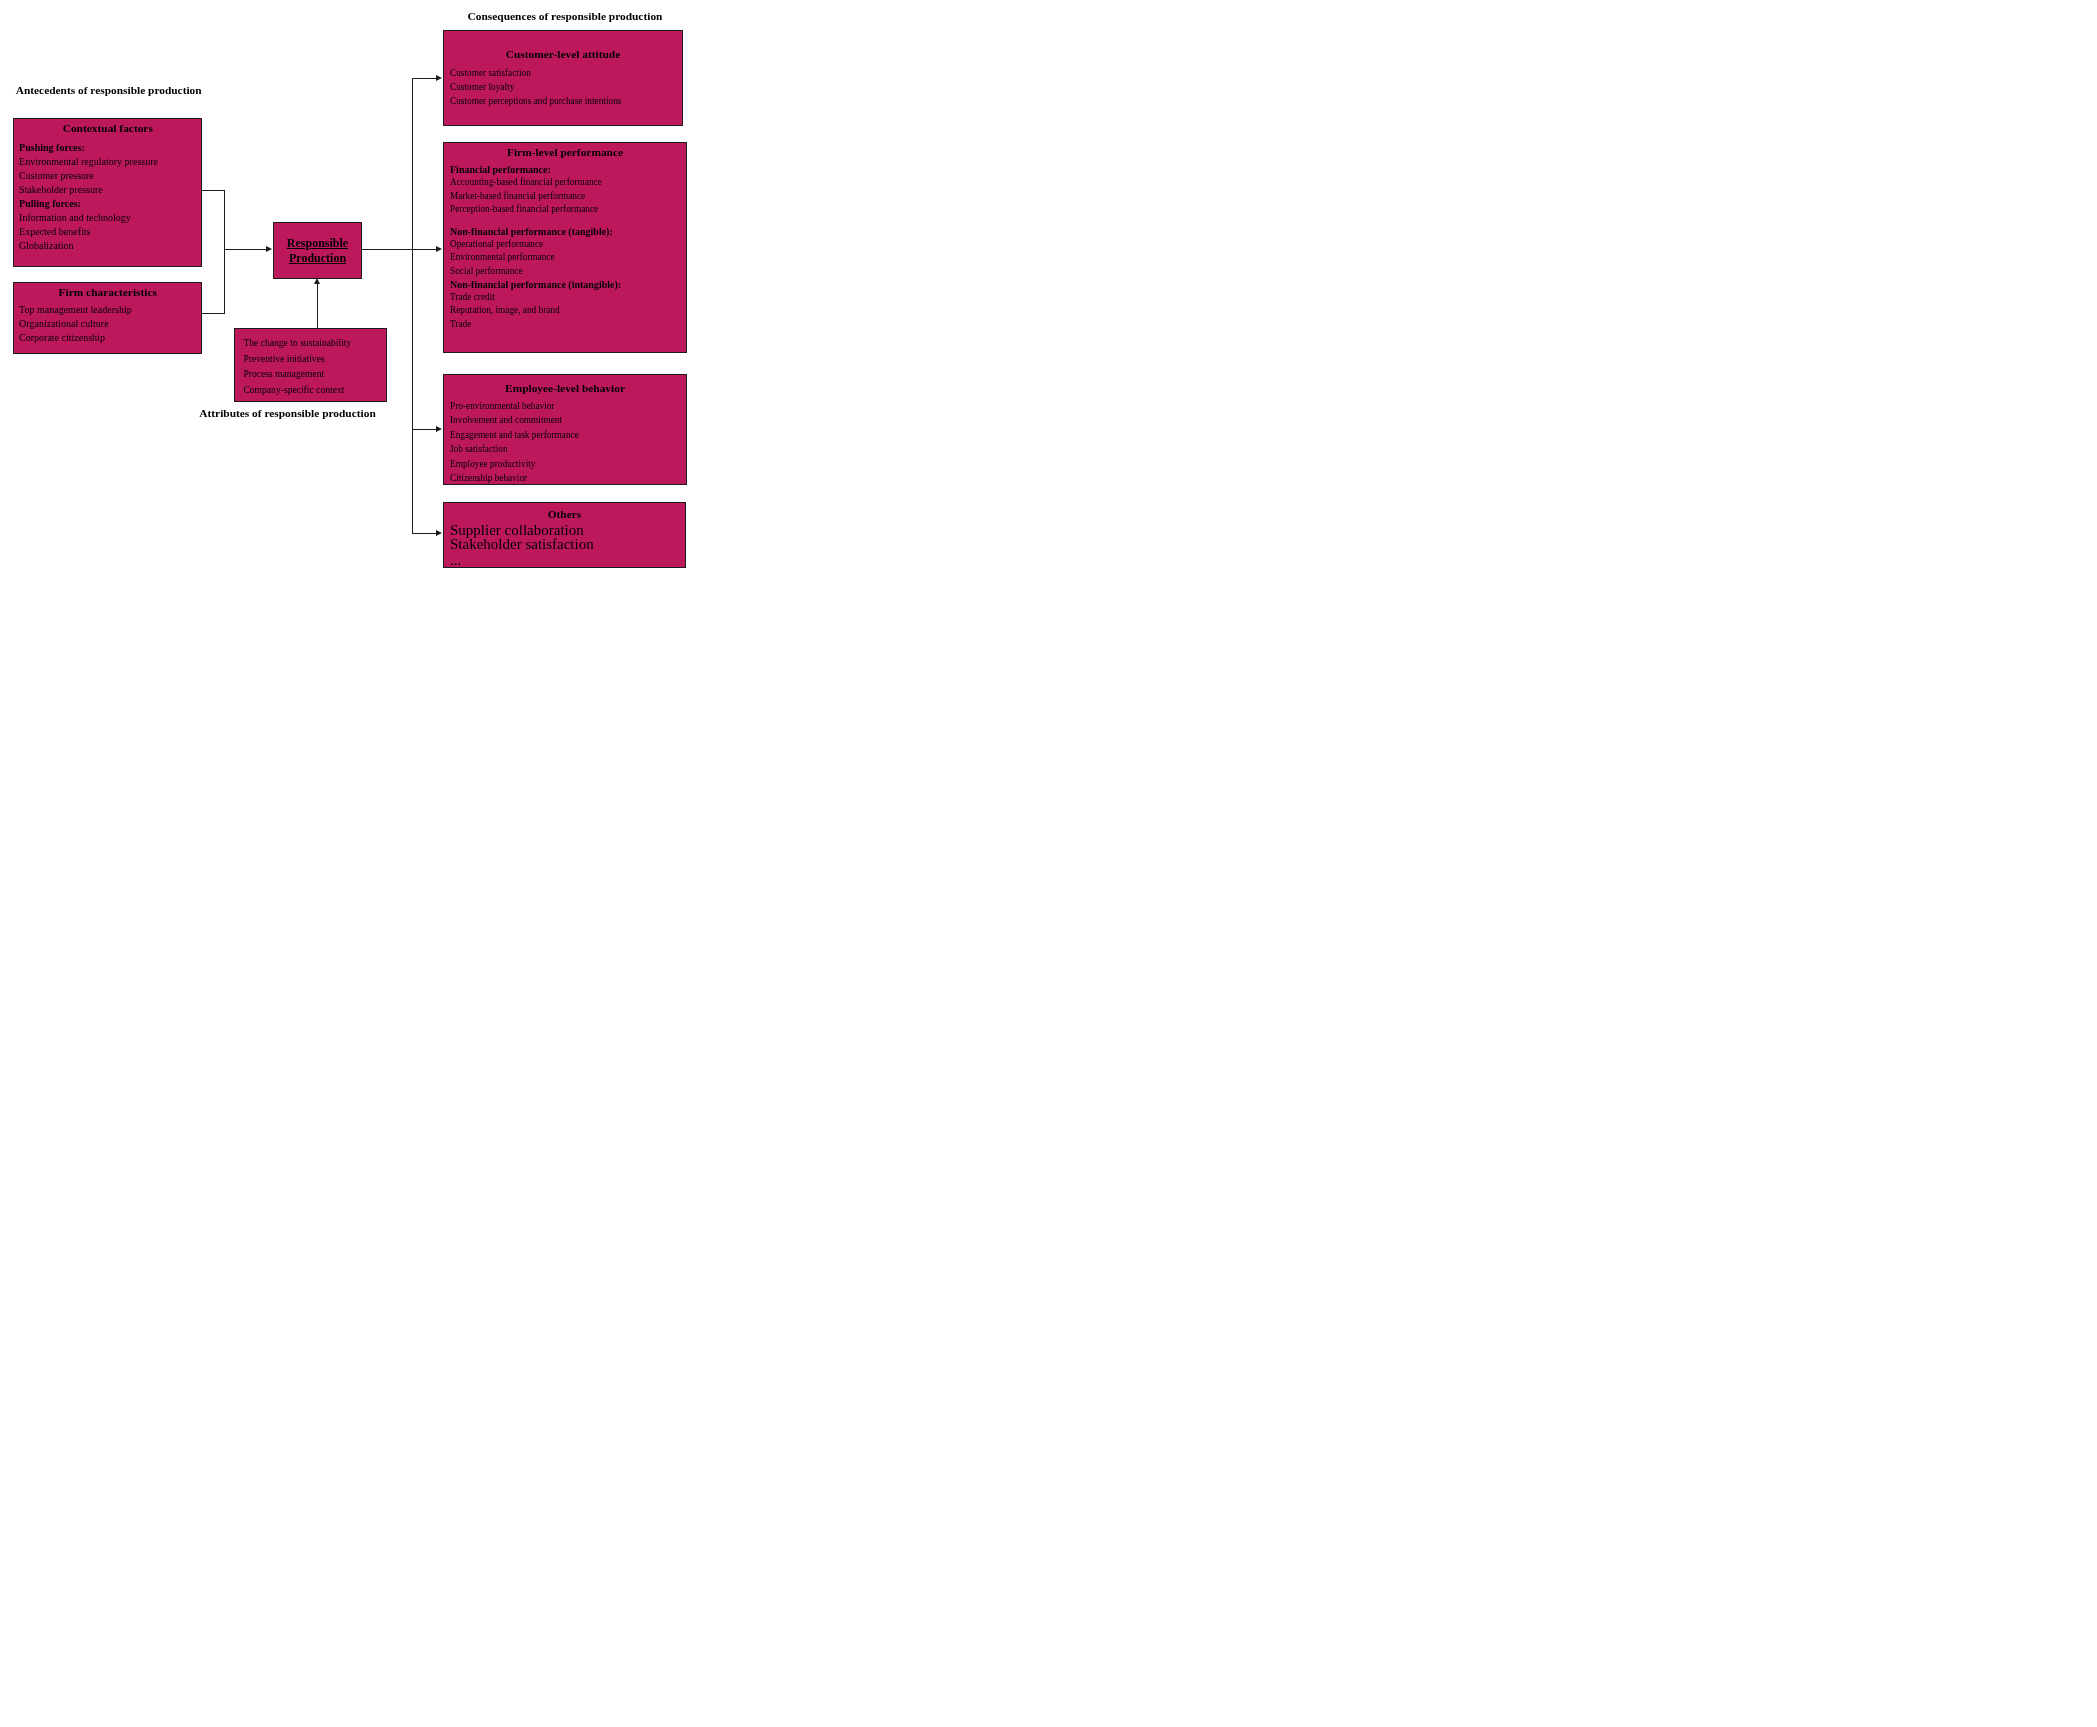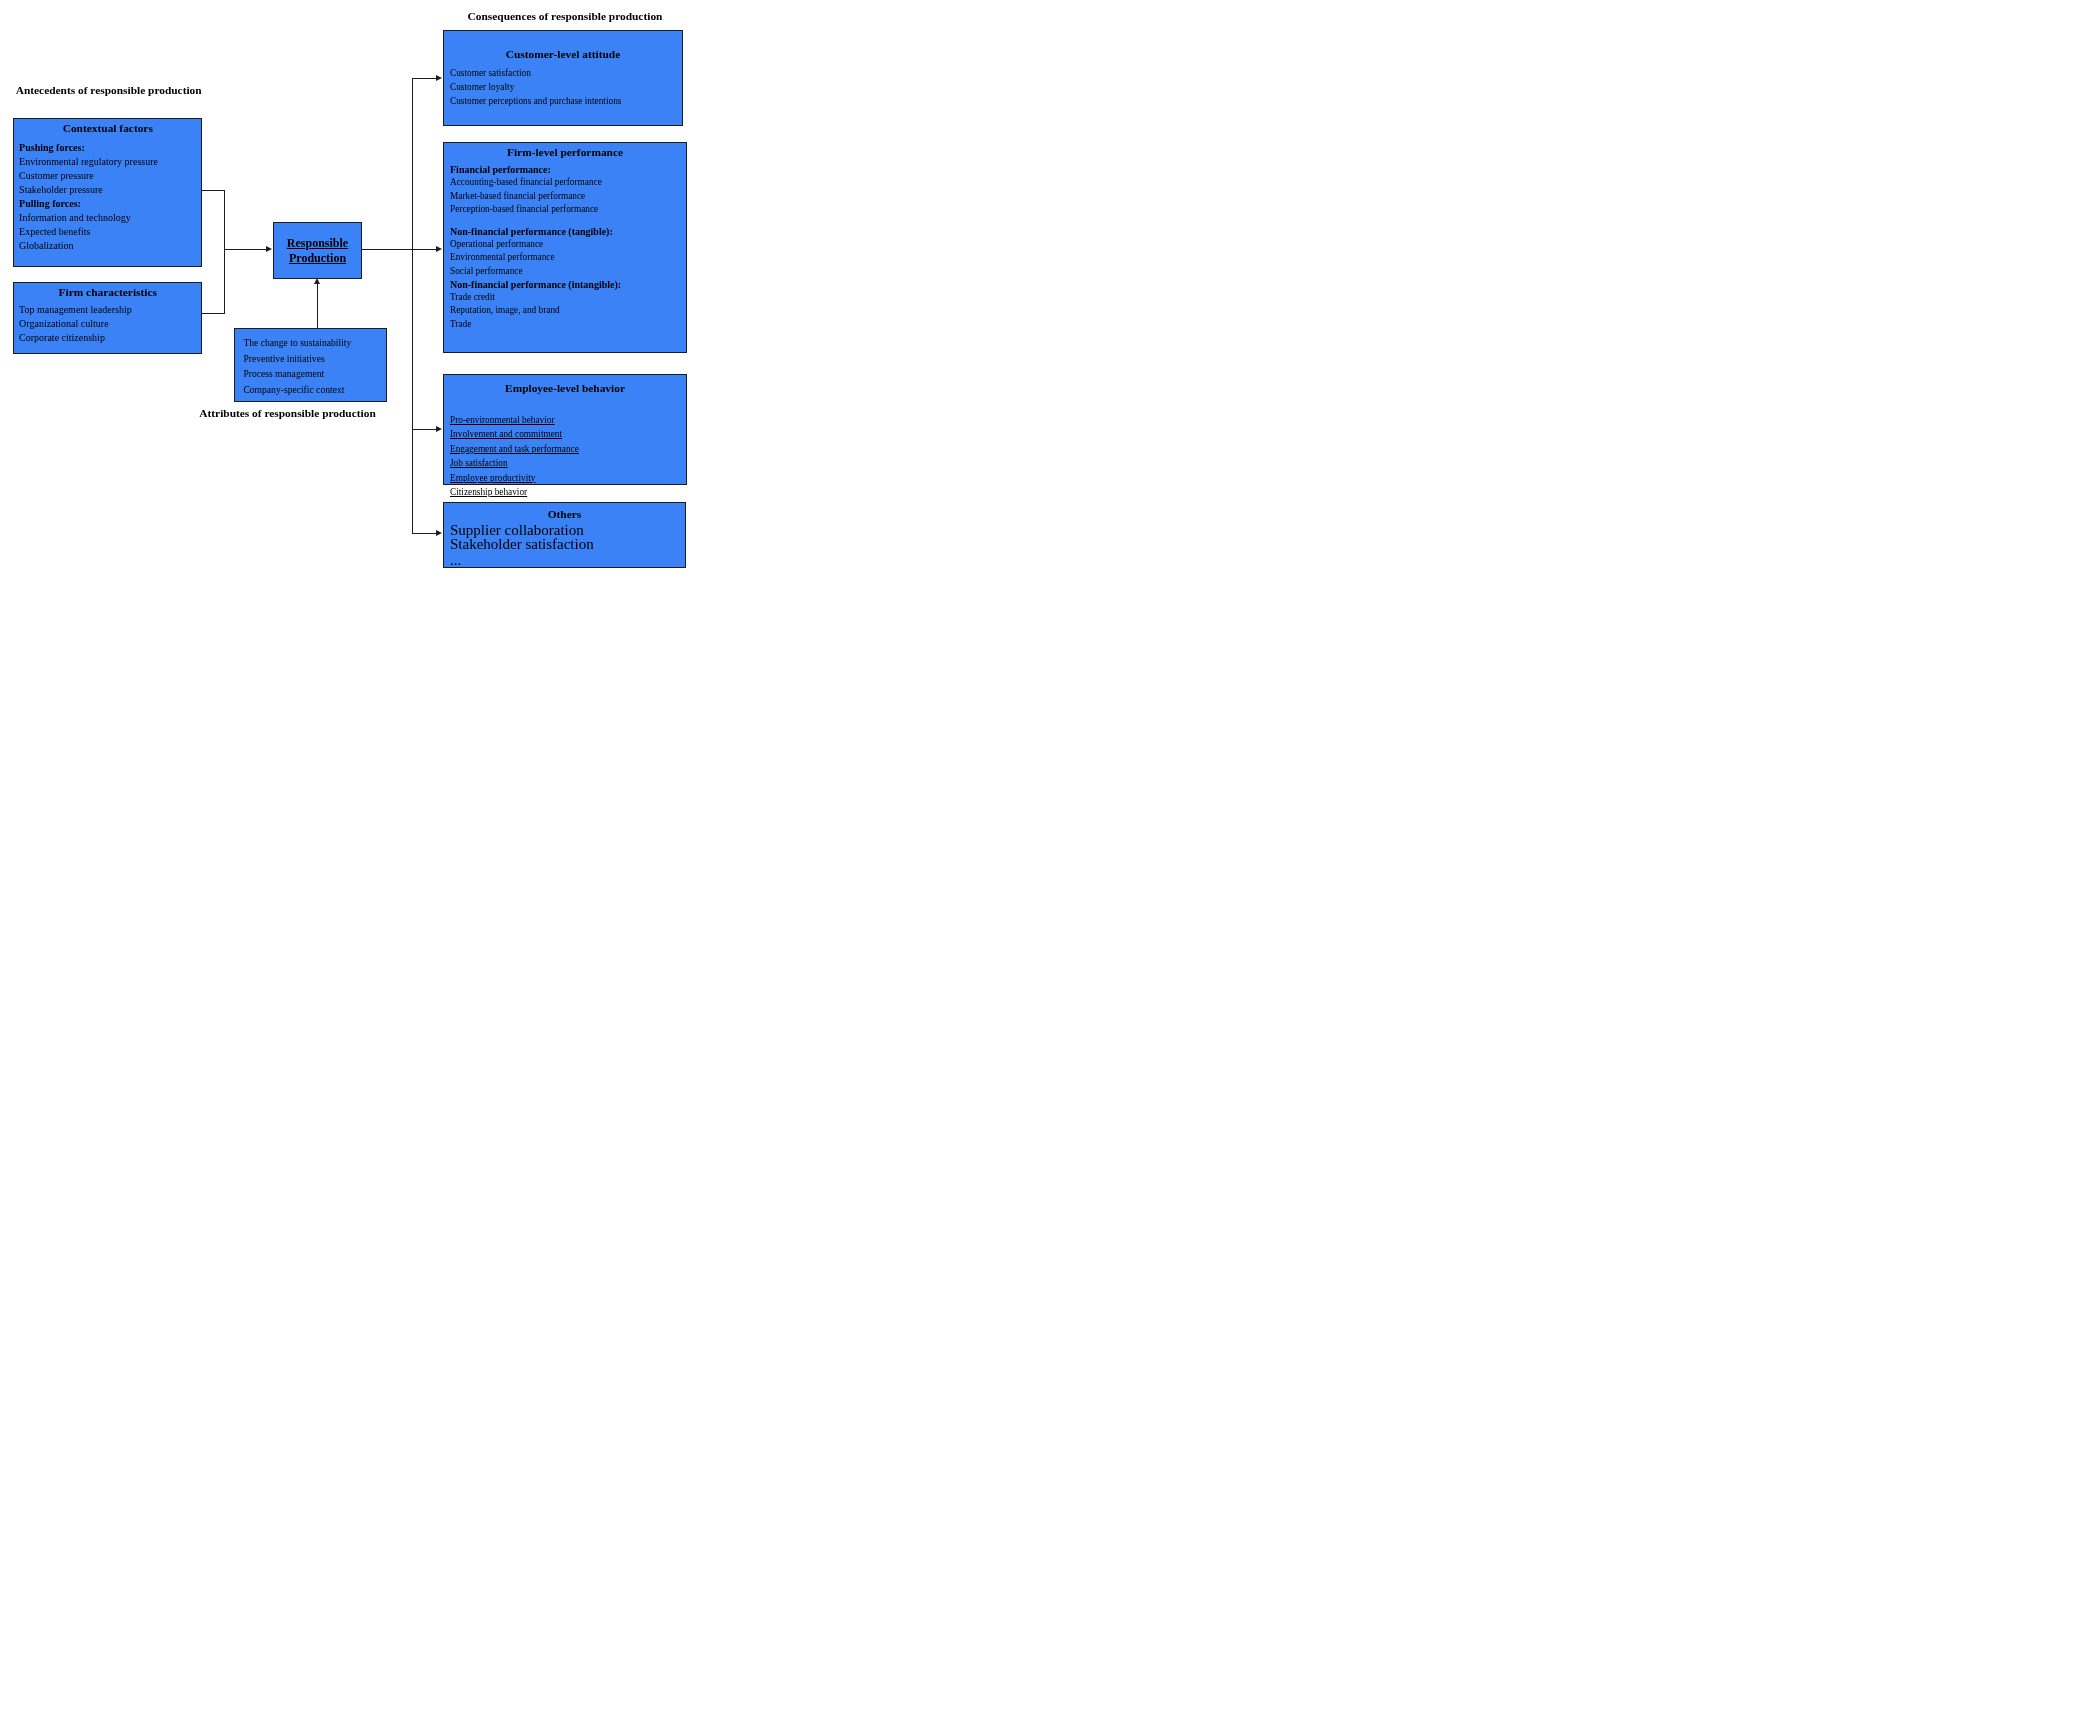--- a/index.html
+++ b/index.html
@@ -2,21 +2,21 @@
 <html style="font-size:9.6px"><head>
 <meta charset="utf-8">
 <style>
   html,body{margin:0;padding:0;background:#ffffff;}
   .canvas{
     position:relative;width:699px;height:576px;background:#ffffff;
     font-family:"Liberation Serif","DejaVu Serif",serif;color:#000000;overflow:hidden;
   }
   .heading{position:absolute;font-weight:bold;font-size:11.4px;line-height:13.3px;white-space:nowrap;}
   .heading.centered{text-align:center;white-space:normal;}
-  .box{position:absolute;border:1.2px solid #1d1d1d;box-sizing:border-box;background:#3b82f6;}
+  .box{position:absolute;border:1.2px solid #1d1d1d;box-sizing:border-box;background:#be185d;}
   .box-title{font-weight:bold;text-align:center;font-size:11.4px;line-height:14.5px;}
   .bline{font-size:10px;line-height:14px;padding-left:4.8px;white-space:nowrap;}
   .bline.bold{font-weight:bold;font-size:10px;}
   .items-gap{margin-top:4.8px;}
   .section{margin-top:0;}
   .section.gapped{margin-top:8.4px;}
   .sline{font-size:9.3px;line-height:13.3px;padding-left:6px;white-space:nowrap;}
   .sline.bold{font-weight:bold;font-size:10px;}
   .eline{font-size:9.3px;line-height:14.5px;padding-left:6px;white-space:nowrap;}
   .oline{font-size:15px;line-height:14px;padding-left:6px;white-space:nowrap;}
@@ -97,21 +97,21 @@
     <div class="section">
       <div class="sline bold">Non-financial performance (intangible):</div>
       <div class="sline">Trade credit</div>
       <div class="sline">Reputation, image, and brand</div>
       <div class="sline">Trade</div>
     </div>
   </div>
 
   <div class="box" style="left:443px;top:374px;width:244px;height:111px;padding-top:6px;">
     <div class="box-title">Employee-level behavior</div>
-    <div style="margin-top:17px;text-decoration:underline;">
+    <div style="margin-top:3px;">
       <div class="eline">Pro-environmental behavior</div>
       <div class="eline">Involvement and commitment</div>
       <div class="eline">Engagement and task performance</div>
       <div class="eline">Job satisfaction</div>
       <div class="eline">Employee productivity</div>
       <div class="eline">Citizenship behavior</div>
     </div>
   </div>
 
   <div class="box" style="left:443px;top:502px;width:243px;height:66px;padding-top:3.6px;">

